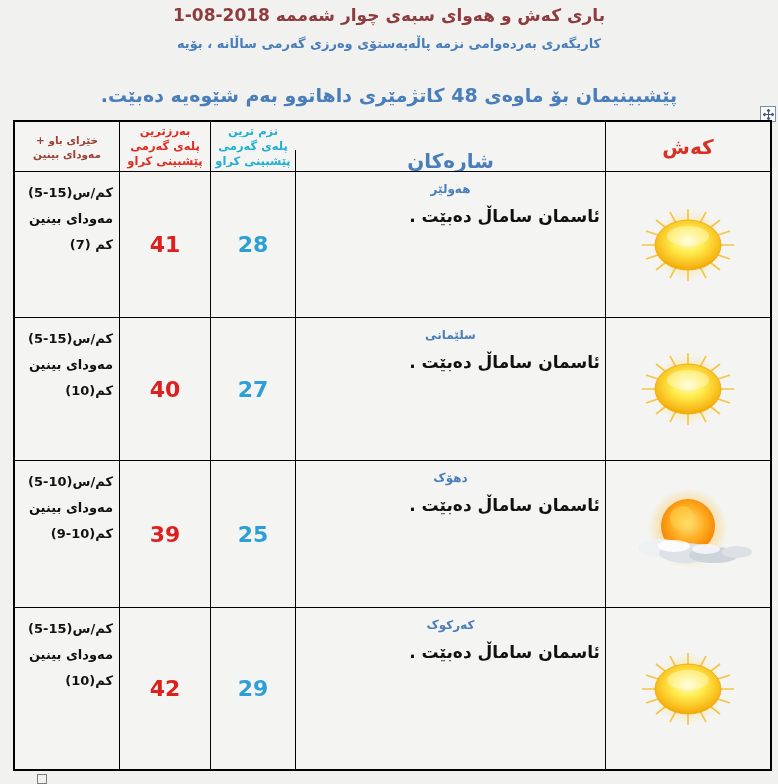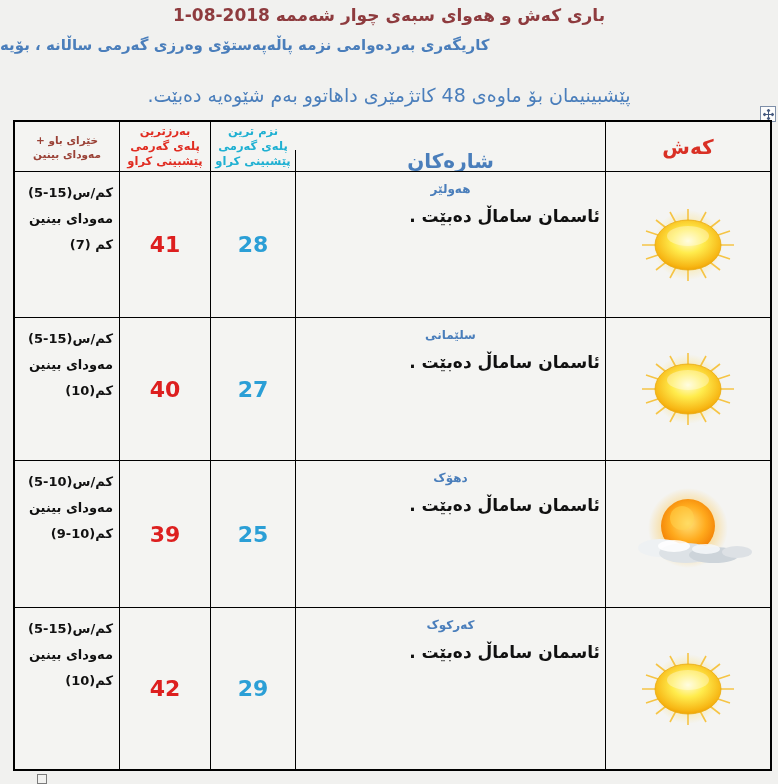--- a/index.html
+++ b/index.html
@@ -11,26 +11,26 @@
     overflow:hidden;
     direction:rtl;
   }
   .doc-title {
     position:absolute; top:5px; left:0; width:778px;
     text-align:center; font-size:17px; font-weight:bold;
     color:#8e3b3e; direction:rtl;
   }
   .doc-sub1 {
     position:absolute; top:36px; left:0; width:778px;
-    text-align:left; font-size:15px; font-weight:bold;
+    text-align:center; font-size:13px; font-weight:bold;
     color:#4a7ebb; direction:rtl;
   }
   .doc-sub2 {
     position:absolute; top:84px; left:0; width:778px;
-    text-align:center; font-size:19px; font-weight:normal;
+    text-align:center; font-size:19px; font-weight:bold;
     color:#4a7ebb; direction:rtl;
   }
   .wx-table {
     position:absolute; top:120px; left:13px;
     width:759px; height:651px;
     border:2px solid #000;
     background:#f4f4f2;
     display:grid;
     direction:rtl; 
     grid-template-columns:165px 310px 85px 91px 1fr;

